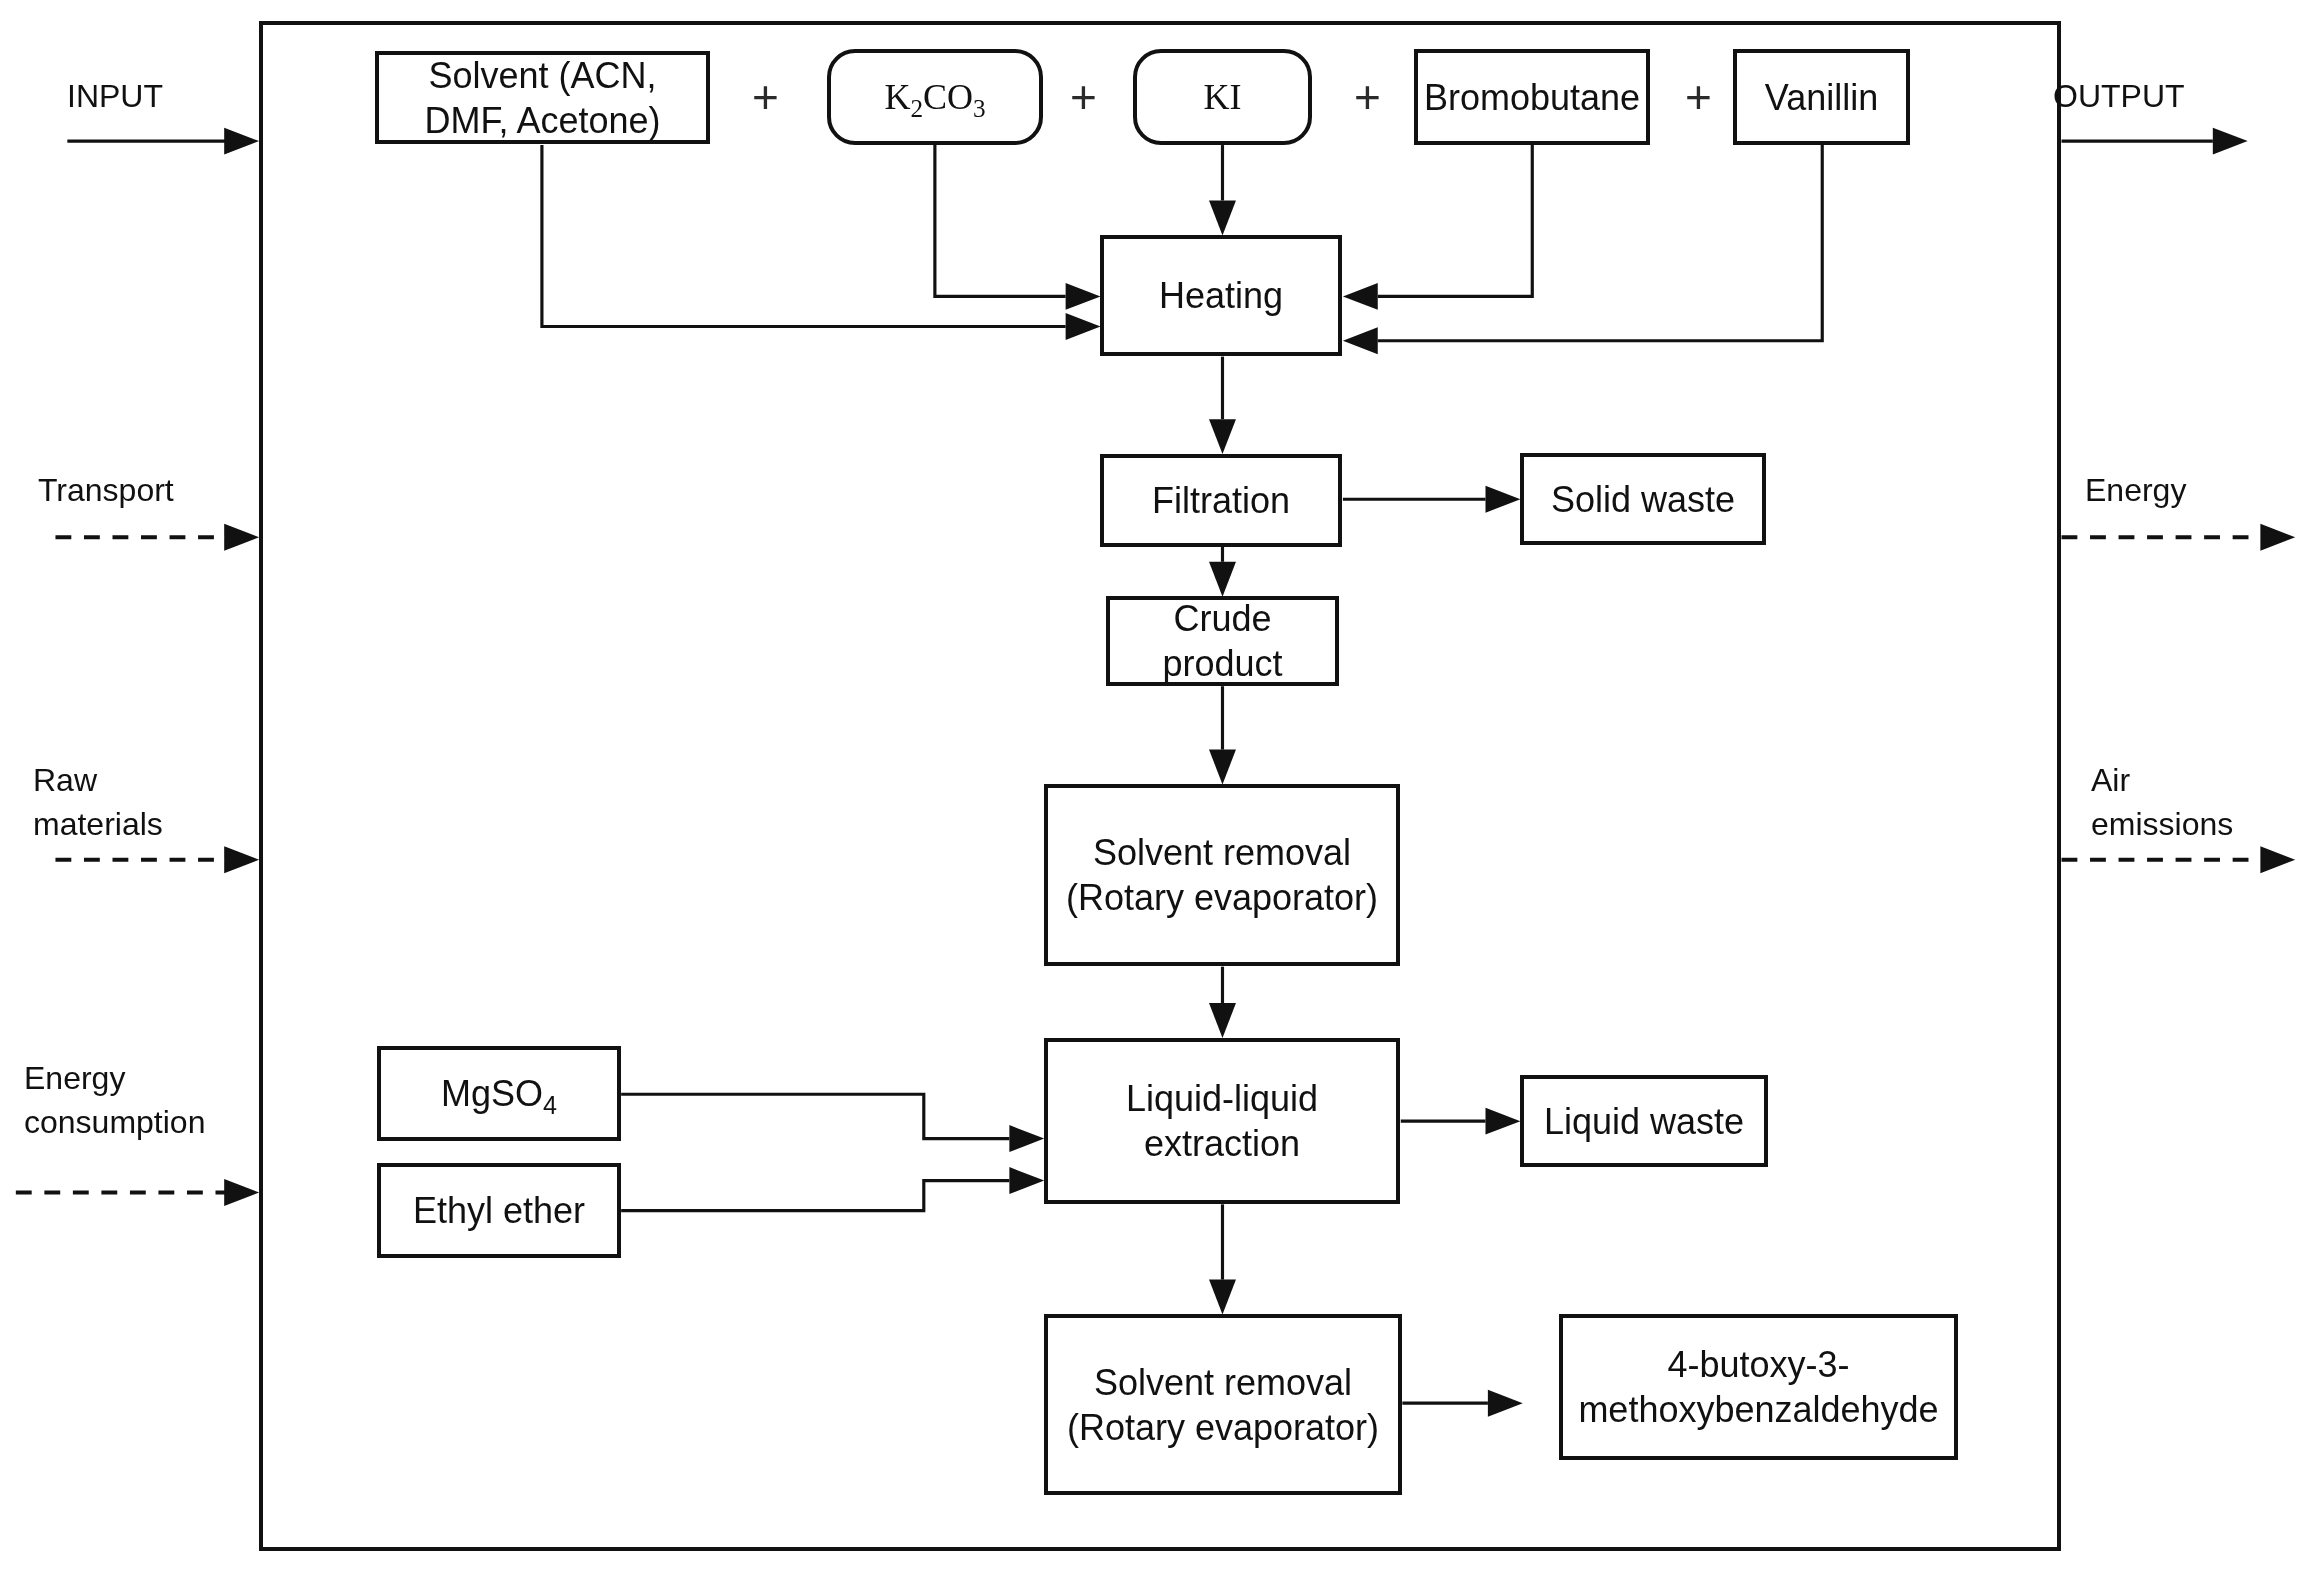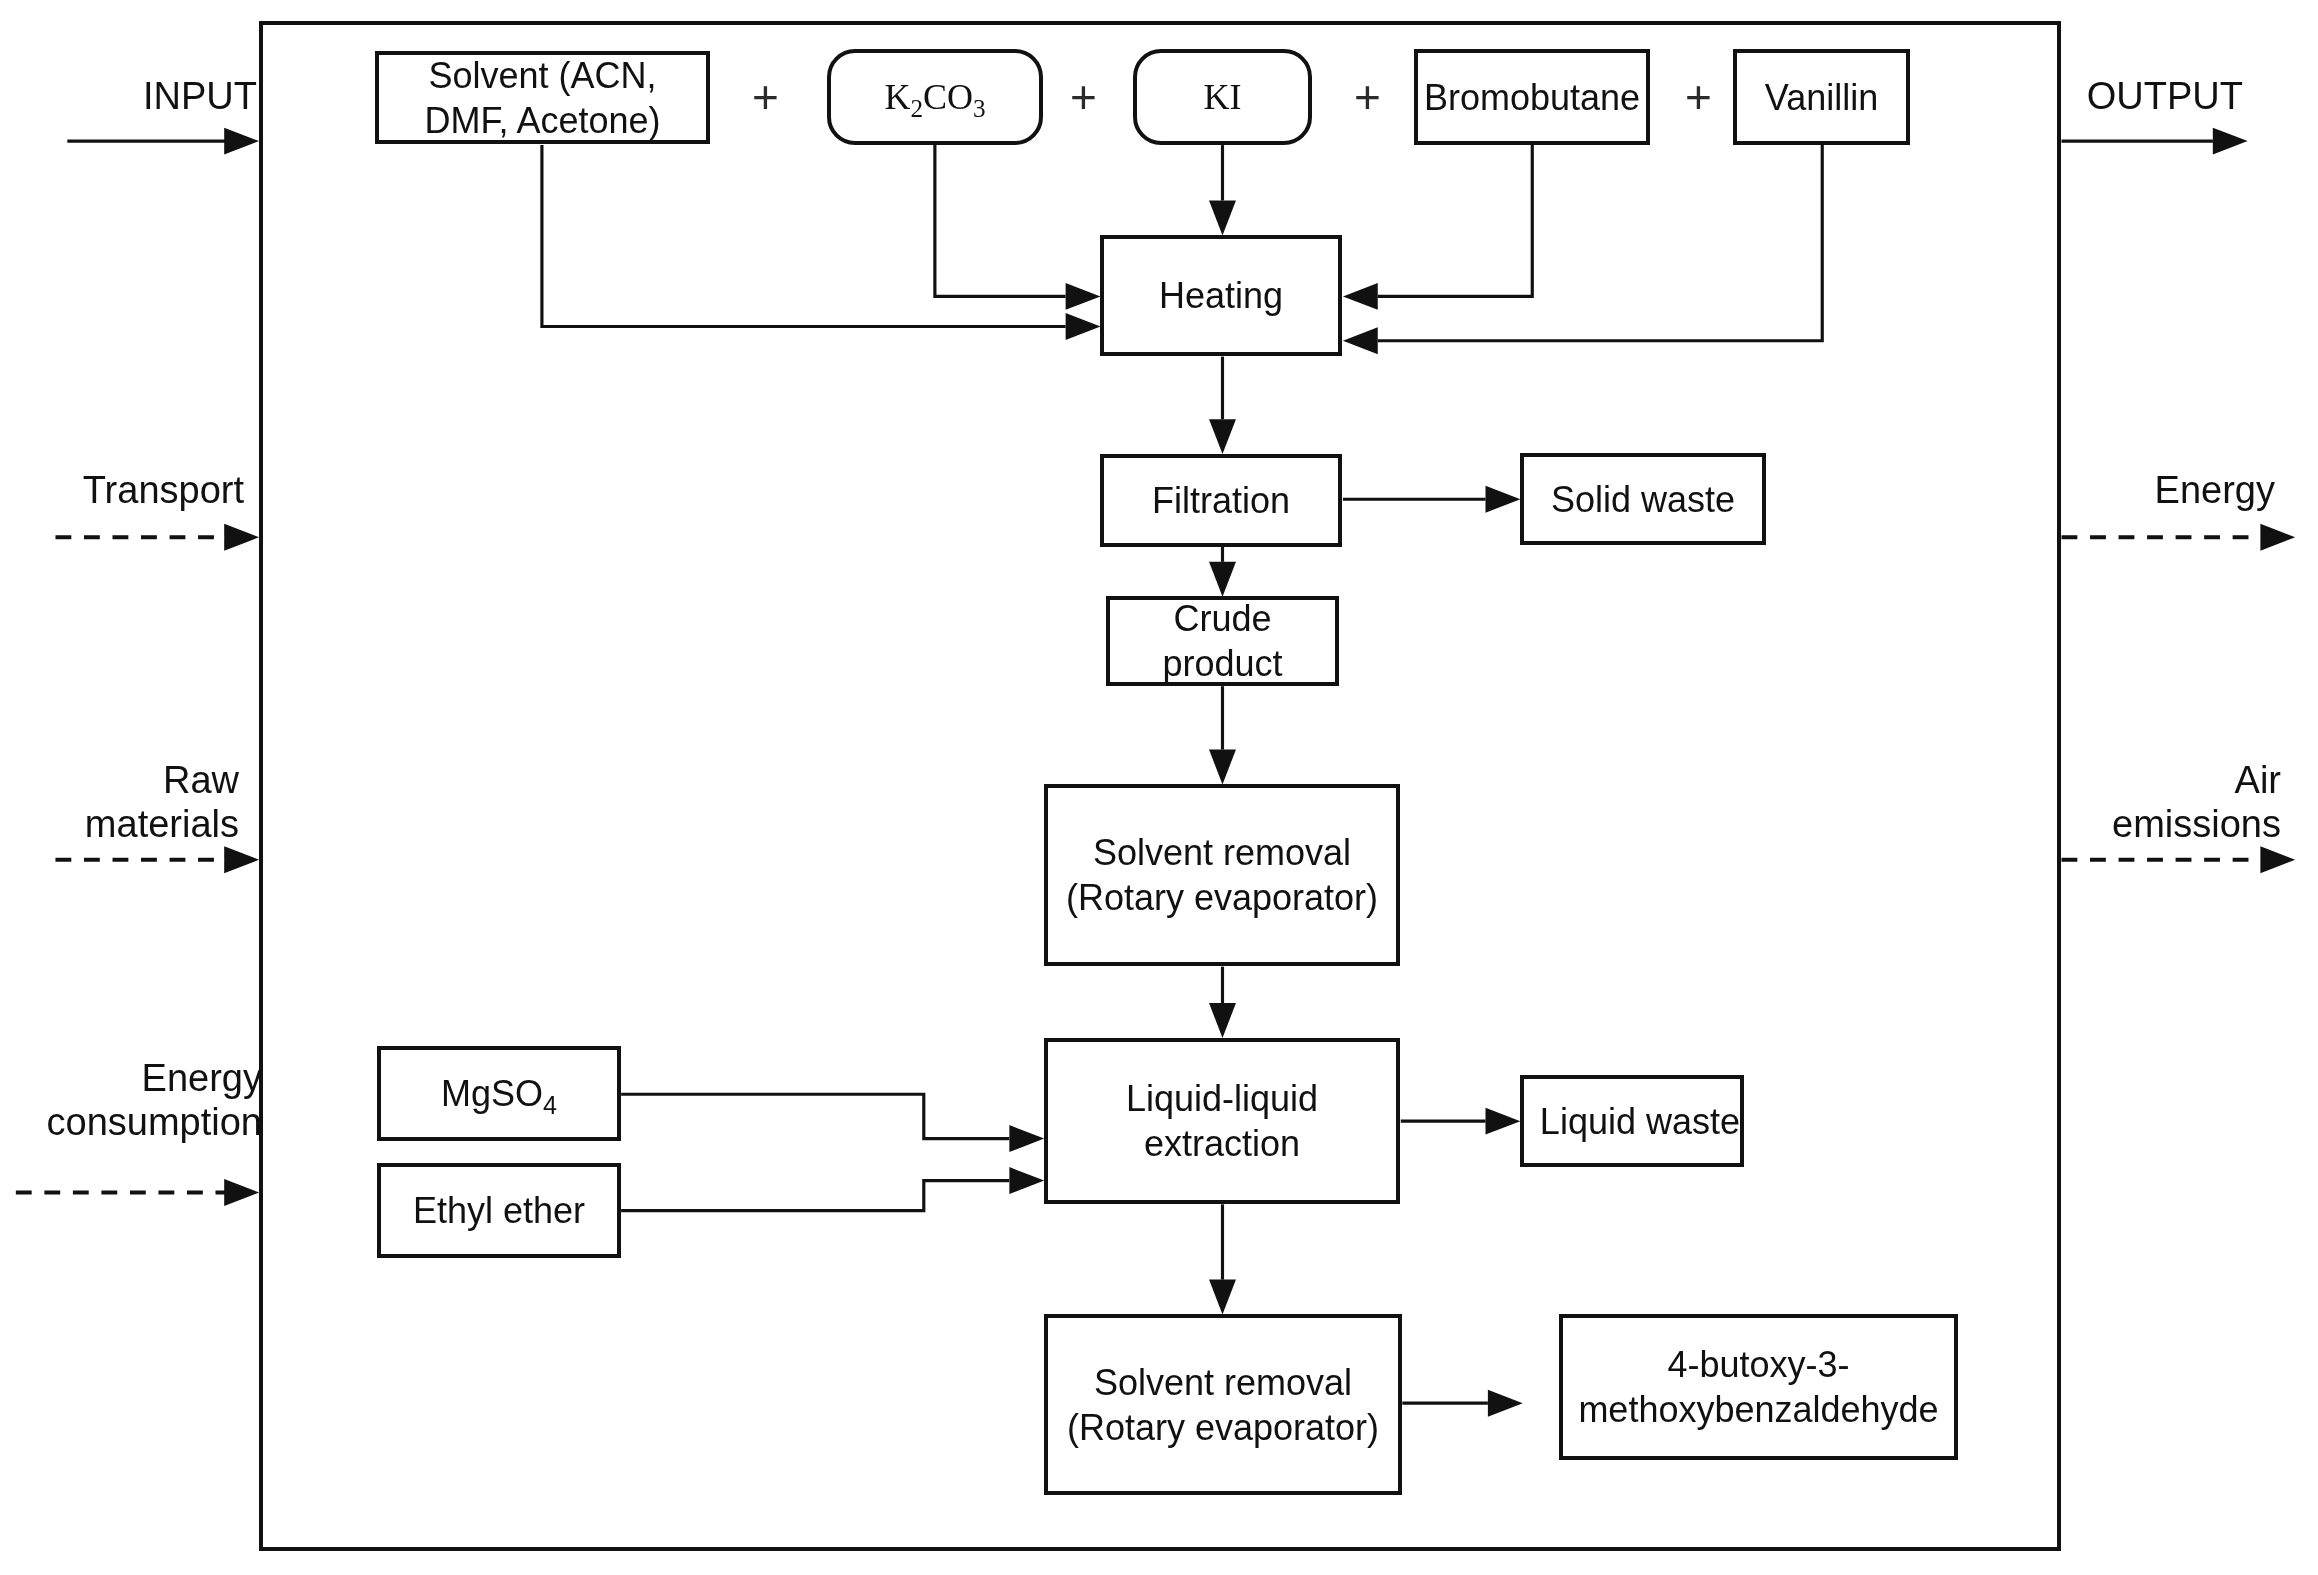--- a/index.html
+++ b/index.html
@@ -8,21 +8,21 @@
           font-family:"Liberation Sans","DejaVu Sans",sans-serif;color:#111111;}
   .wires{position:absolute;left:0;top:0;width:2319px;height:1576px;}
   .boundary{position:absolute;left:259px;top:21.4px;width:1802px;height:1530px;
             border:4px solid #111111;box-sizing:border-box;}
   .box{position:absolute;box-sizing:border-box;border:4px solid #111111;background:#ffffff;
        display:flex;flex-direction:column;align-items:center;justify-content:center;
        text-align:center;font-size:36px;line-height:45px;}
   .box.serif{font-family:"Liberation Serif","DejaVu Serif",serif;border-radius:28px;}
   sub{font-size:70%;vertical-align:-0.3em;line-height:0;}
   .plus{position:absolute;width:63px;text-align:center;font-size:46px;line-height:48px;color:#2b2b2b;}
-  .side-label{position:absolute;text-align:right;font-size:38px;line-height:44px;}
+  .side-label{position:absolute;text-align:left;font-size:32px;line-height:44px;}
   .side-label span{display:block;}
 </style>
 </head>
 <body>
 
 <div class="canvas">
 
   <svg class="wires" viewBox="0 0 2927 1989">
 
     <g>
@@ -181,21 +181,21 @@
     <span>Crude product</span>
   </div>
   <div class="box" style="left:1044px;top:784px;width:356px;height:182px;">
     <span>Solvent removal</span>
     <span>(Rotary evaporator)</span>
   </div>
   <div class="box" style="left:1044px;top:1038px;width:356px;height:166px;">
     <span>Liquid-liquid</span>
     <span>extraction</span>
   </div>
-  <div class="box" style="left:1520px;top:1075px;width:224px;height:92px;align-items:flex-end;">
+  <div class="box" style="left:1520px;top:1075px;width:248px;height:92px;">
     <span>Liquid waste</span>
   </div>
   <div class="box" style="left:377px;top:1046px;width:244px;height:95px;">
     <span><span>MgSO</span><sub>4</sub></span>
   </div>
   <div class="box" style="left:377px;top:1163px;width:244px;height:95px;">
     <span>Ethyl ether</span>
   </div>
   <div class="box" style="left:1044px;top:1314px;width:358px;height:181px;">
     <span>Solvent removal</span>

